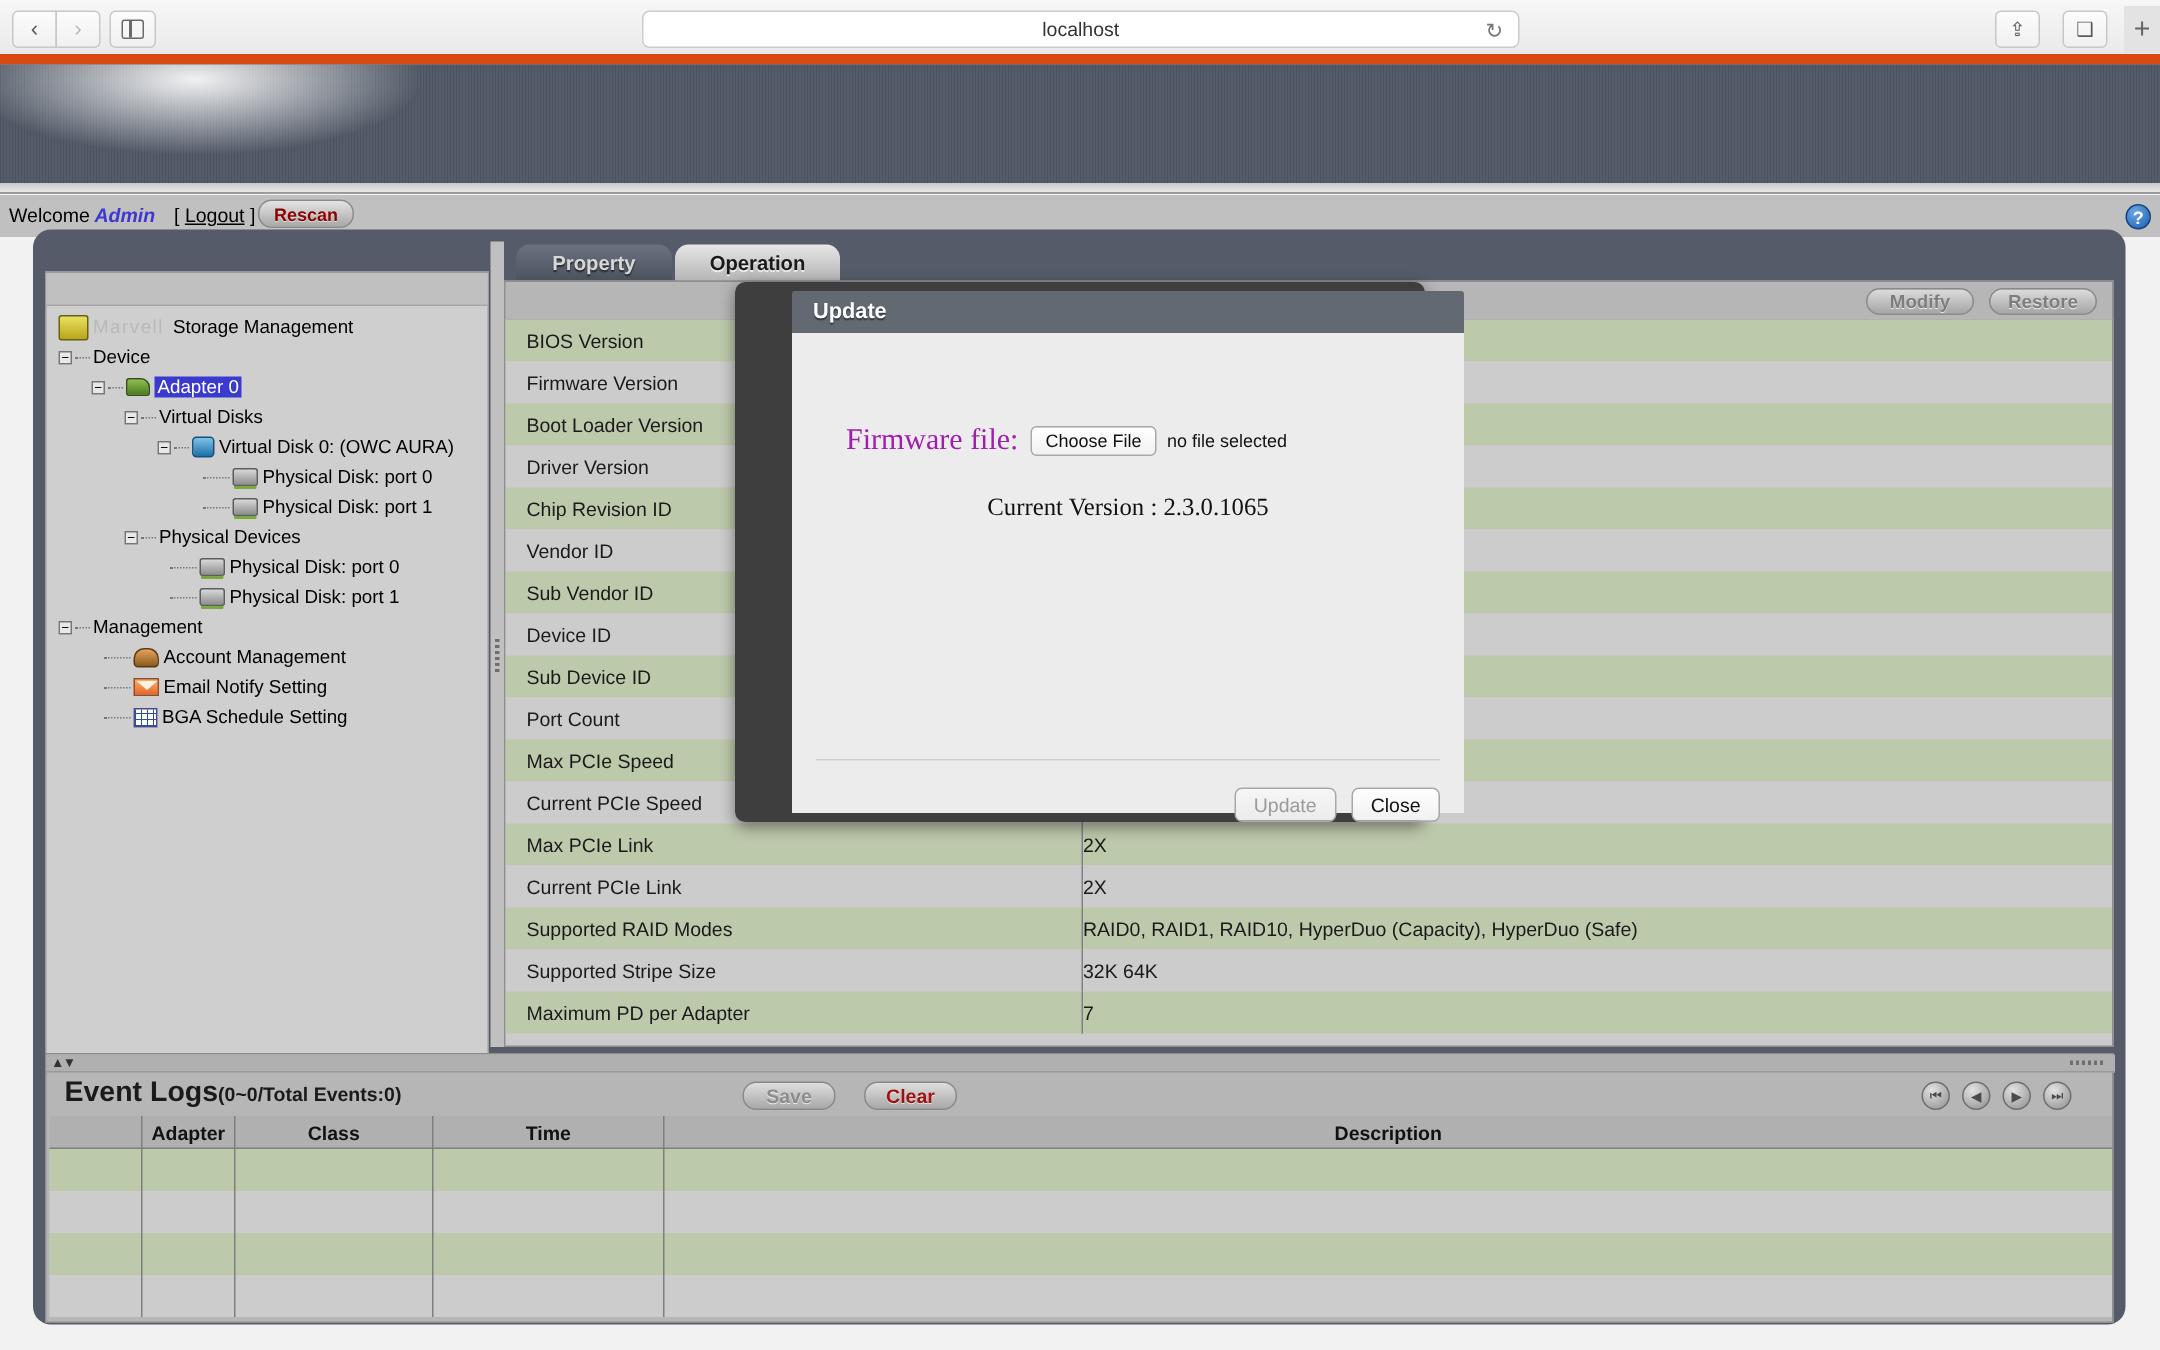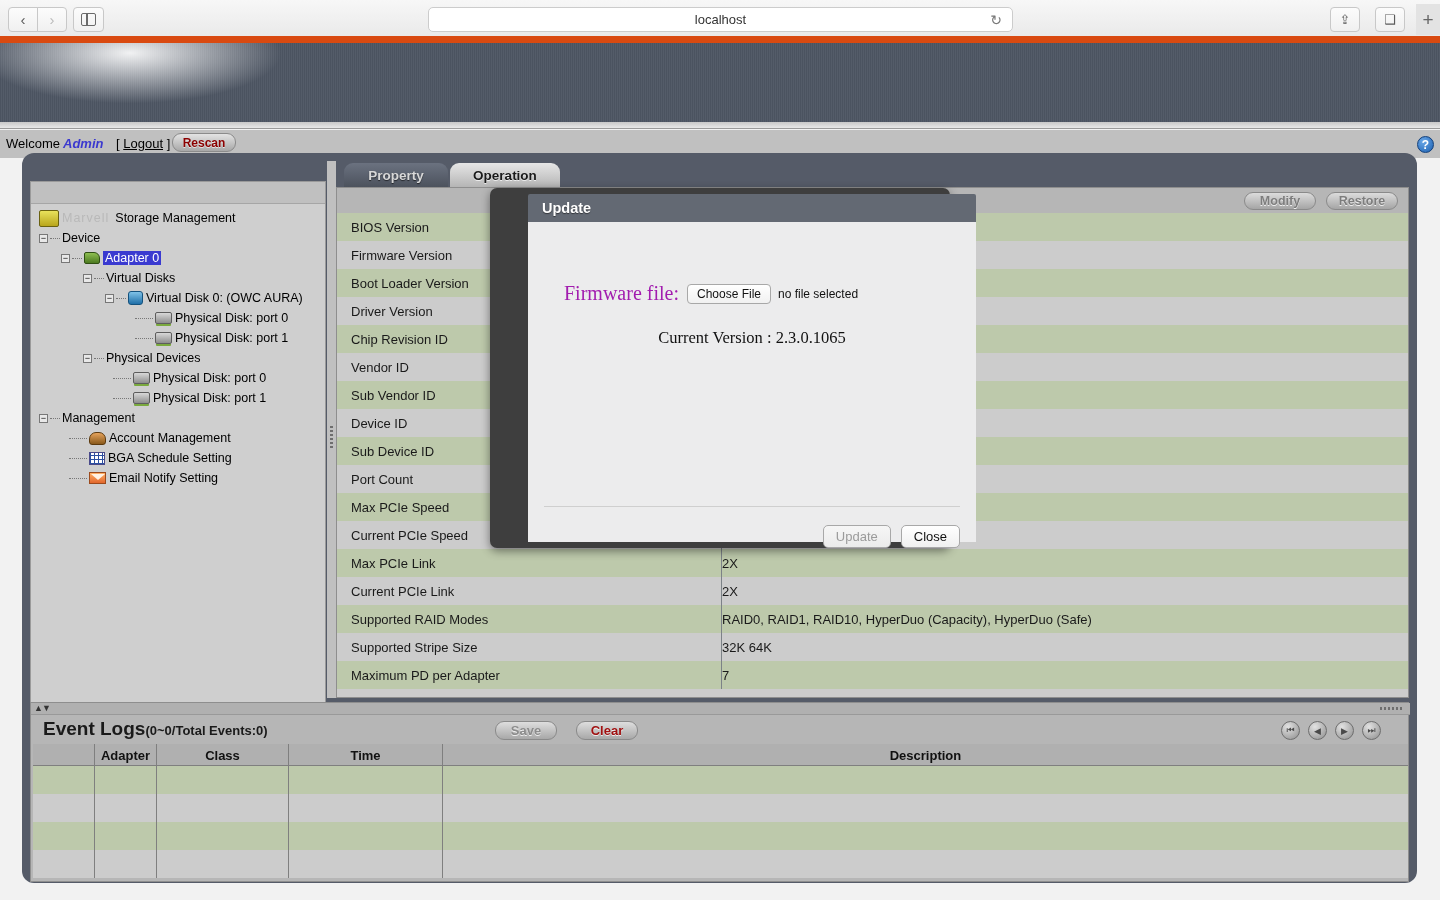--- a/index.html
+++ b/index.html
@@ -402,27 +402,27 @@
               <span class="dashline"></span>
               <span class="tree-label">Management</span>
             </div>
             <div class="tree-row" style="padding-left: 32px;">
               <span class="dashline" style="width: 18px;"></span>
               <span class="ticon ic-account"></span>
               <span class="tree-label">Account Management</span>
             </div>
             <div class="tree-row" style="padding-left: 32px;">
               <span class="dashline" style="width: 18px;"></span>
+              <span class="ticon ic-email"></span>
+              <span class="tree-label">Email Notify Setting</span>
+            </div>
+            <div class="tree-row" style="padding-left: 32px;">
+              <span class="dashline" style="width: 18px;"></span>
               <span class="ticon ic-bga"></span>
               <span class="tree-label">BGA Schedule Setting</span>
-            </div>
-            <div class="tree-row" style="padding-left: 32px;">
-              <span class="dashline" style="width: 18px;"></span>
-              <span class="ticon ic-email"></span>
-              <span class="tree-label">Email Notify Setting</span>
             </div>
           </div>
     </div>
   </div>
   <div id="tree-splitter">
     <div class="grip"></div>
   </div>
 
   <div id="content-panel">
     <div id="tab-strip">

